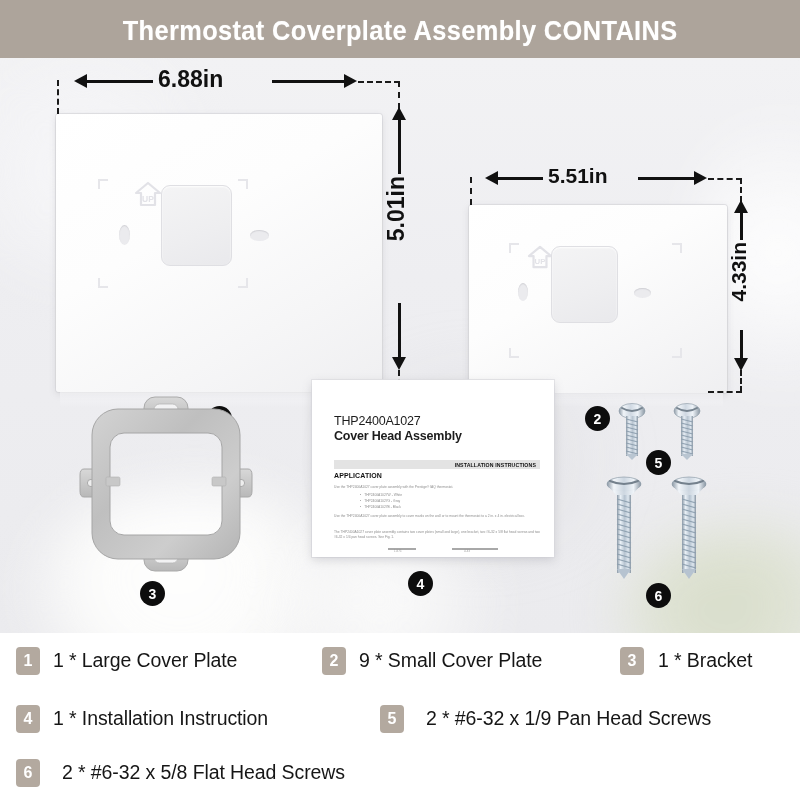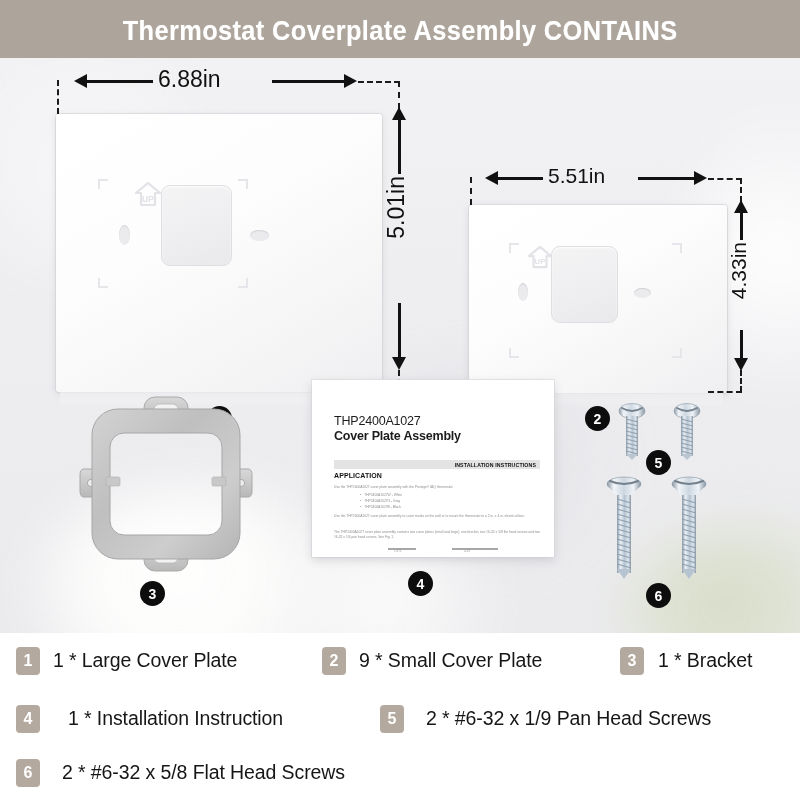--- a/index.html
+++ b/index.html
@@ -85,21 +85,21 @@
   }
   .blob-shadow-mid {
     left: 300px; top: 300px; width: 360px; height: 200px;
     background: radial-gradient(circle at 50% 50%, rgba(205,205,210,0.35) 0%, rgba(205,205,210,0) 70%);
   }
 
   
   .dim-label {
     position: absolute;
     color: #111111;
-    font-weight: normal;
+    font-weight: bold;
     line-height: 1;
     white-space: nowrap;
     text-align: center;
   }
   .dim-h-line {
     position: absolute;
     height: 3px;
     background: #111111;
   }
   .arrow-left, .arrow-right {
@@ -451,21 +451,21 @@
 
         <rect x="28" y="82" width="14" height="9" rx="1.5" fill="#c8c8c8" stroke="#b0b0b0" stroke-width="0.6"></rect>
         <rect x="134" y="82" width="14" height="9" rx="1.5" fill="#c8c8c8" stroke="#b0b0b0" stroke-width="0.6"></rect>
       </svg>
     </div>
     <div class="callout" style="left:140px; top:523px;">3</div>
 
     <div class="sheet" style="left:312px; top:322px; width:242px; height:177px;">
 
       <div class="sheet-title-code" style="left:22px; top:34px; font-size:12.5px;">THP2400A1027</div>
-      <div class="sheet-title-name" style="left:22px; top:49px; font-size:12.5px;">Cover Plate Assembly</div>
+      <div class="sheet-title-name" style="left:22px; top:49px; font-size:12.5px;">Cover Head Assembly</div>
 
       <div class="sheet-band" style="left:22px; top:80px; width:206px; height:9px;">
         <span>INSTALLATION INSTRUCTIONS</span>
       </div>
 
       <div class="sheet-section" style="left:22px; top:92px;">APPLICATION</div>
 
       <div class="sheet-body" style="left:22px; top:105px; width:206px;">Use the THP2400A1027 cover plate assembly with the Prestige® IAQ thermostat.</div>
 
       <ul class="sheet-bullets" style="left:48px; top:113px; width:170px;">
@@ -623,21 +623,21 @@
       <div class="legend-text" style="margin-left:13px;">9 * Small Cover Plate</div>
     </div>
 
     <div class="legend-item" style="left:620px; top:14px;">
       <div class="legend-badge">3</div>
       <div class="legend-text" style="margin-left:14px;">1 * Bracket</div>
     </div>
 
     <div class="legend-item" style="left:16px; top:72px;">
       <div class="legend-badge">4</div>
-      <div class="legend-text" style="margin-left:28px;">1 * Installation Instruction</div>
+      <div class="legend-text" style="margin-left:13px;">1 * Installation Instruction</div>
     </div>
 
     <div class="legend-item" style="left:380px; top:72px;">
       <div class="legend-badge">5</div>
       <div class="legend-text" style="margin-left:22px;">2 * #6-32 x 1/9 Pan Head Screws</div>
     </div>
 
     <div class="legend-item" style="left:16px; top:126px;">
       <div class="legend-badge">6</div>
       <div class="legend-text" style="margin-left:22px;">2 * #6-32 x 5/8 Flat Head Screws</div>

